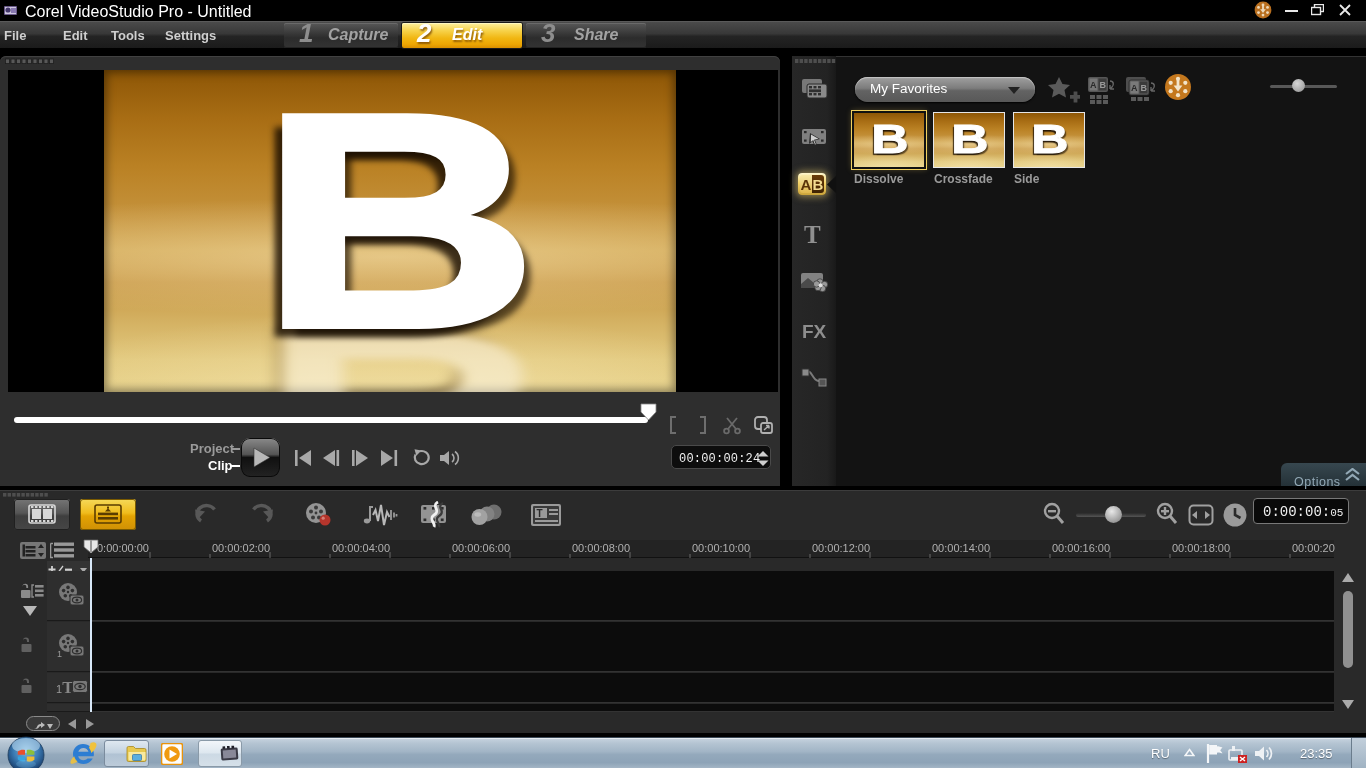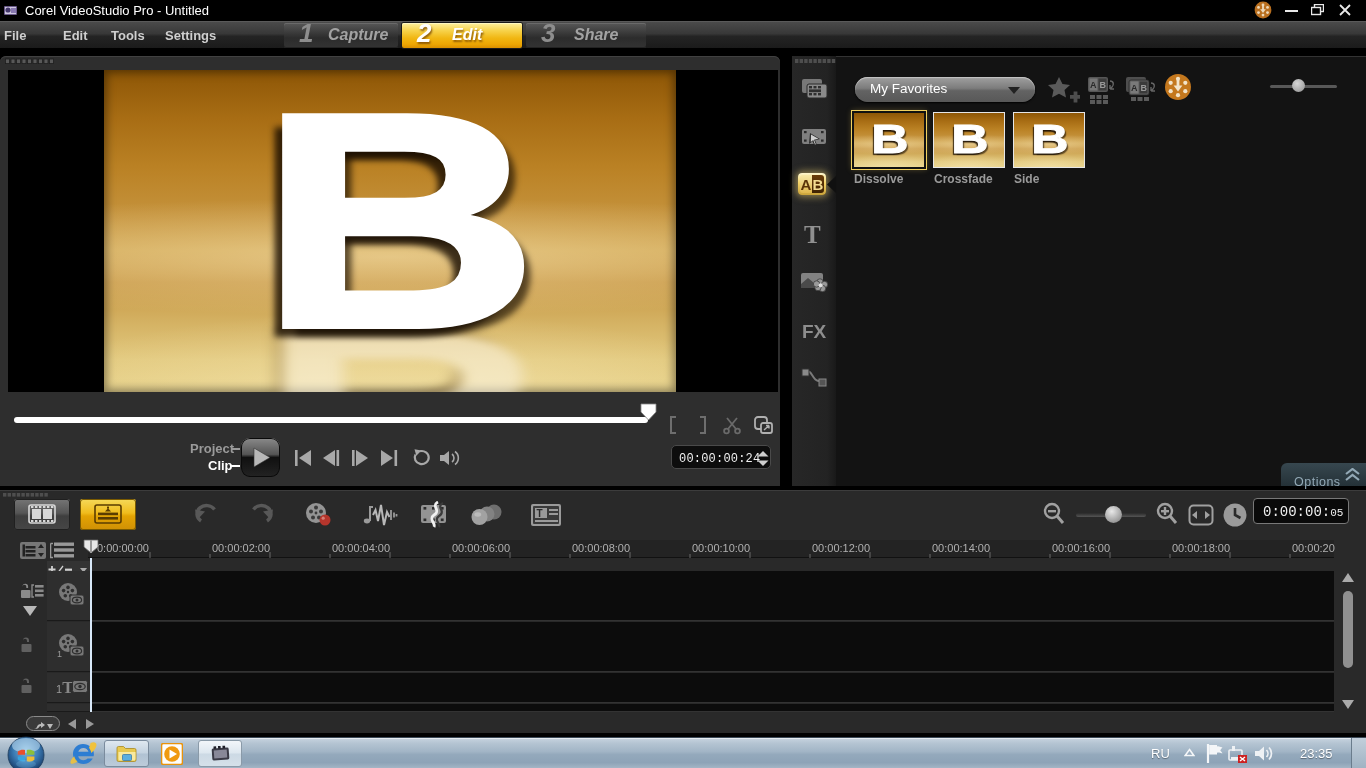--- a/index.html
+++ b/index.html
@@ -1,21 +1,21 @@
 <!DOCTYPE html>
 <html><head>
 <meta charset="utf-8">
 <style>
 * { margin:0; padding:0; box-sizing:border-box; }
 html,body { width:1366px; height:768px; overflow:hidden; background:#000; font-family:"Liberation Sans",sans-serif; }
 .abs { position:absolute; }
 #stage { position:relative; width:1366px; height:768px; background:#000; }
 
 #titlebar { left:0; top:0; width:1366px; height:20px; background:#000; }
-#title-text { left:25px; top:3px; color:#fff; font-size:13px; }
+#title-text { left:25px; top:3px; color:#fff; font-size:16px; }
 
 #menubar { left:0; top:21px; width:1366px; height:27px;
   background:linear-gradient(180deg,#4a4a4a 0%,#383838 45%,#242424 55%,#1b1b1b 100%);
   border-top:1px solid #5a5a5a; }
 .menuitem { top:6px; color:#cfcfcf; font-size:13px; font-weight:bold; }
 .tab { top:1px; height:25px; border-radius:2px; }
 .tab-dark { background:linear-gradient(180deg,#585858 0%,#3a3a3a 40%,#2c2c2c 60%,#333 100%); box-shadow:inset 0 1px 0 #6a6a6a, inset 0 -1px 0 #222; }
 .tab-num { font-size:26px; font-style:italic; font-weight:bold; color:#8d8d8d; position:absolute; top:-5px; }
 .tab-lbl { font-size:16px; font-style:italic; font-weight:bold; color:#a2a2a2; position:absolute; top:3px; }
 #tab-edit { background:linear-gradient(180deg,#fdf0a0 0%,#f7d34c 30%,#f1b713 60%,#eda603 85%,#d98f00 100%); box-shadow:inset 0 1px 0 #fff8c0, 0 0 0 1px #1a1a1a; }
@@ -71,21 +71,21 @@
 
 #plusminus { left:47px; top:71px; width:43px; height:10px; background:#333; color:#ccc; }
 .trackhdr { left:47px; width:43px; background:#2e2e2e; border-bottom:1px solid #1a1a1a; }
 .trackrow { left:91px; width:1243px; background:#0c0c0c; border-bottom:1px solid #333; }
 #playhead-line { left:90px; top:68px; width:2px; height:154px; background:#d8e8f8; }
 
 #vscroll-thumb { left:1343px; top:591px; width:10px; height:77px; background:#909090; border-radius:5px; }
 
 #taskbar { left:0; top:737px; width:1366px; height:31px;
   background:linear-gradient(180deg,#c8d4e0 0%,#b4c4d2 18%,#a2b5c6 45%,#94a9bc 55%,#8da3b7 82%,#a3b5c5 100%);
-  border-top:1px solid #3c4a58; box-shadow:inset 0 1px 0 rgba(255,255,255,.55); }
+  border-top:1px solid #3c4a58; box-shadow:inset 0 1px 0 rgba(255,255,255,.55);text-align:right; }
 .traytext { color:#fff; font-size:13px; text-shadow:0 1px 1px rgba(0,0,0,.4); }
 </style>
 </head>
 <body>
 <div id="stage">
 
 <div class="abs" id="titlebar">
   <svg class="abs" style="left:3px;top:2px" width="16" height="16" viewBox="0 0 16 16">
     <rect x="1" y="4" width="13" height="9" rx="1" fill="#6a5a8a"></rect>
     <rect x="2" y="5" width="11" height="7" fill="#cfc8e0"></rect>

